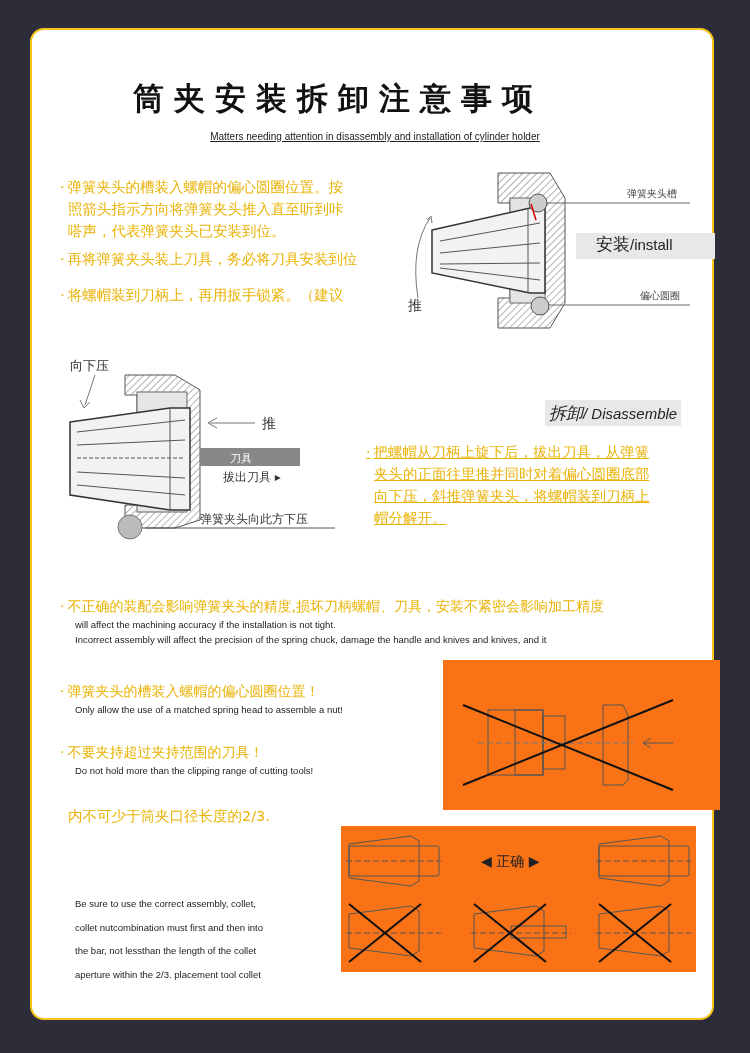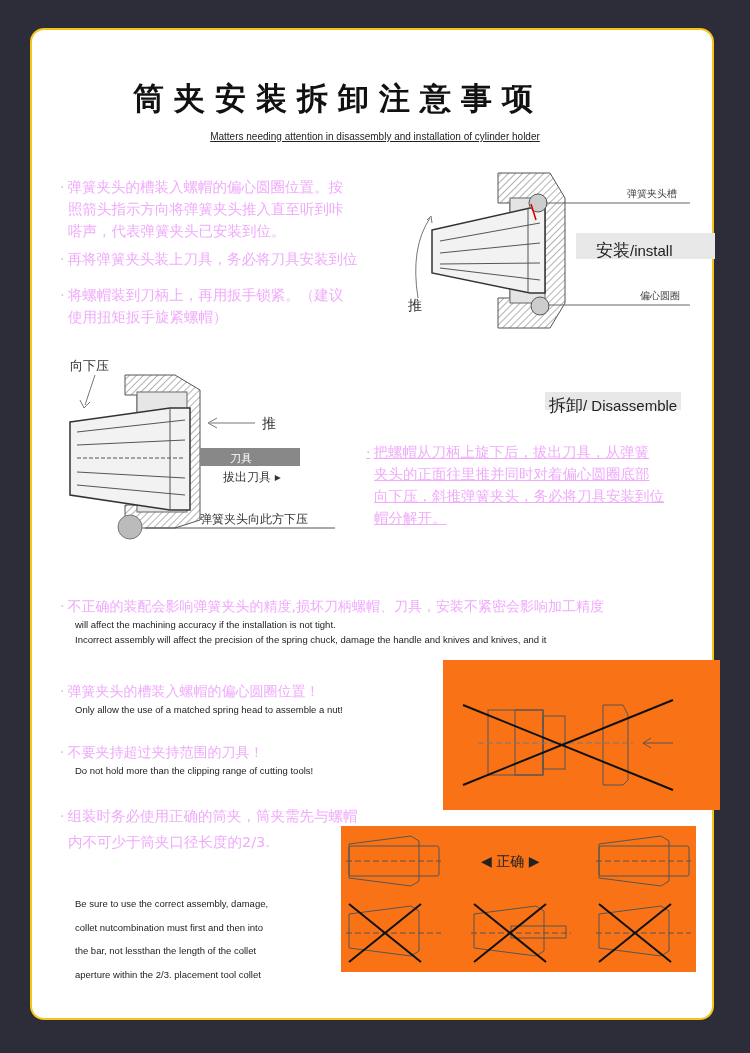--- a/index.html
+++ b/index.html
@@ -1,21 +1,21 @@
 <!DOCTYPE html>
 <html><head>
 <meta charset="utf-8">
 <style>
   html,body{margin:0;padding:0;}
   body{width:750px;height:1053px;background:#2d2d3a;position:relative;overflow:hidden;font-family:"DejaVu Sans",sans-serif;color:#111;}
   .card{position:absolute;left:30px;top:28px;width:684px;height:992px;background:#fff;border:2px solid #f5c518;border-radius:14px;box-sizing:border-box;}
   .abs{position:absolute;}
   .title{left:0;width:676px;top:78px;text-align:center;font-size:31px;font-weight:bold;letter-spacing:10px;}
   .subtitle{left:0;width:750px;top:131px;text-align:center;font-size:10px;font-family:"Liberation Sans",sans-serif;color:#222;text-decoration:underline;}
-  .zh{font-size:14.5px;line-height:22px;color:#f0abfc;}
+  .zh{font-size:14.5px;line-height:22px;color:#eab308;}
   .en{font-family:"Liberation Sans",sans-serif;font-size:9.5px;color:#222;line-height:15px;}
   .bullet::before{content:"·";margin-right:3px;}
   .diagram{position:absolute;}
   .label-box{position:absolute;background:#e8e8e8;font-size:17px;color:#222;padding:0 4px;white-space:nowrap;}
   .label-box .latin{font-family:"Liberation Sans",sans-serif;font-size:15px;}
   .grey-panel{position:absolute;background:#f97316;}
   svg text{font-family:"DejaVu Serif",serif;}
 </style>
 </head>
 <body>
@@ -26,21 +26,20 @@
 <div class="abs subtitle">Matters needing attention in disassembly and installation of cylinder holder</div>
 
 <div class="abs zh" style="left:60px;top:176px;width:330px;">
   <div class="bullet">弹簧夹头的槽装入螺帽的偏心圆圈位置。按</div>
   <div style="padding-left:8px">照箭头指示方向将弹簧夹头推入直至听到咔</div>
   <div style="padding-left:8px">嗒声，代表弹簧夹头已安装到位。</div>
 </div>
 <div class="abs zh bullet" style="left:60px;top:248px;width:340px;">再将弹簧夹头装上刀具，务必将刀具安装到位</div>
 <div class="abs zh" style="left:60px;top:284px;width:330px;font-family:Liberation Serif, serif;">
   <div class="bullet">将螺帽装到刀柄上，再用扳手锁紧。（建议</div>
-  <div style="padding-left:8px">使用扭矩扳手旋紧螺帽）</div>
 </div>
 
 <svg class="diagram" style="left:400px;top:168px" width="300" height="165">
   <defs>
     <pattern id="hatch" width="5" height="5" patternUnits="userSpaceOnUse" patternTransform="rotate(45)">
       <line x1="0" y1="0" x2="0" y2="5" stroke="#888" stroke-width="1.3"></line>
     </pattern>
   </defs>
 
   <path d="M98 5 L150 5 L165 30 L165 135 L150 160 L98 160 L98 130 L110 130 L110 35 L98 35 Z" fill="url(#hatch)" stroke="#555"></path>
@@ -58,21 +57,21 @@
 
   <line x1="146" y1="35" x2="290" y2="35" stroke="#666"></line>
   <line x1="148" y1="137" x2="290" y2="137" stroke="#666"></line>
   <text x="227" y="29" font-size="10" fill="#444">弹簧夹头槽</text>
   <text x="240" y="131" font-size="10" fill="#444">偏心圆圈</text>
 
   <path d="M18 130 Q10 80 30 50" fill="none" stroke="#777"></path>
   <path d="M27 52 L31 48 L32 55" fill="none" stroke="#777"></path>
   <text x="8" y="142" font-size="14" fill="#333">推</text>
 </svg>
-<div class="label-box" style="left:576px;top:233px;height:26px;line-height:34px;width:115px;padding-left:20px;">
+<div class="label-box" style="left:576px;top:233px;height:26px;line-height:22px;width:115px;padding-left:20px;">
   <span>安装</span><span class="latin">/install</span>
 </div>
 
 <svg class="diagram" style="left:55px;top:350px" width="290" height="195">
   <defs>
     <pattern id="hatch2" width="5" height="5" patternUnits="userSpaceOnUse" patternTransform="rotate(45)">
       <line x1="0" y1="0" x2="0" y2="5" stroke="#888" stroke-width="1.3"></line>
     </pattern>
   </defs>
   <text x="15" y="20" font-size="13" fill="#333">向下压</text>
@@ -96,28 +95,28 @@
 
   <line x1="155" y1="73" x2="200" y2="73" stroke="#777"></line>
   <path d="M162 68 L153 73 L162 78" fill="none" stroke="#777"></path>
   <text x="207" y="78" font-size="14" fill="#333">推</text>
 
   <circle cx="75" cy="177" r="12" fill="#bbb" stroke="#777"></circle>
   <line x1="90" y1="178" x2="280" y2="178" stroke="#555"></line>
   <text x="145" y="173" font-size="12" fill="#333">弹簧夹头向此方下压</text>
 </svg>
 
-<div class="label-box" style="left:545px;top:392px;height:18px;line-height:26px;">
+<div class="label-box" style="left:545px;top:400px;height:26px;line-height:26px;font-style:italic;">
   <span>拆卸</span><span class="latin">/ Disassemble</span>
 </div>
 
 <div class="abs zh" style="left:366px;top:441px;width:330px;text-decoration:underline;">
   <div class="bullet">把螺帽从刀柄上旋下后，拔出刀具，从弹簧</div>
   <div style="padding-left:8px">夹头的正面往里推并同时对着偏心圆圈底部</div>
-  <div style="padding-left:8px">向下压，斜推弹簧夹头，务必将刀具安装到位</div>
+  <div style="padding-left:8px">向下压，斜推弹簧夹头，将螺帽装到刀柄上</div>
   <div style="padding-left:8px">帽分解开。</div>
 </div>
 
 <div class="abs" style="left:60px;top:595px;width:650px;">
   <div class="zh bullet" style="font-size:14px">不正确的装配会影响弹簧夹头的精度,损坏刀柄螺帽、刀具，安装不紧密会影响加工精度</div>
   <div class="en" style="padding-left:15px">will affect the machining accuracy if the installation is not tight.</div>
   <div class="en" style="padding-left:15px">Incorrect assembly will affect the precision of the spring chuck, damage the handle and knives and knives, and it</div>
 </div>
 
 <div class="abs" style="left:60px;top:680px;width:380px;">
@@ -138,25 +137,24 @@
     <path d="M160 45 L180 45 L185 55 L185 120 L180 125 L160 125 Z" fill="none" stroke="#555"></path>
     <line x1="35" y1="83" x2="190" y2="83" stroke="#777" stroke-dasharray="6,3"></line>
     <line x1="200" y1="83" x2="230" y2="83" stroke="#555"></line>
     <path d="M208 78 L200 83 L208 88" fill="none" stroke="#555"></path>
     <line x1="20" y1="45" x2="230" y2="130" stroke="#111" stroke-width="2"></line>
     <line x1="20" y1="125" x2="230" y2="40" stroke="#111" stroke-width="2"></line>
   </svg>
 </div>
 
 <div class="abs zh" style="left:60px;top:803px;width:360px;font-size:14.5px;line-height:26px;">
-  <div class="bullet">组装时务必使用正确的筒夹，筒夹需先与螺帽</div>
   <div style="padding-left:8px">内不可少于筒夹口径长度的2/3.</div>
 </div>
 <div class="abs en" style="left:75px;top:892px;width:270px;font-size:9.5px;line-height:23.5px;">
-  <div>Be sure to use the correct assembly, damage,</div>
+  <div>Be sure to use the correct assembly, collet,</div>
   <div>collet nutcombination must first and then into</div>
   <div>the bar, not lessthan the length of the collet</div>
   <div>aperture within the 2/3. placement tool collet</div>
 </div>
 
 <div class="grey-panel" style="left:341px;top:826px;width:355px;height:146px;">
   <svg width="355" height="146">
     <g stroke="#555" fill="none">
       <path d="M8 18 L70 10 L78 15 L78 55 L70 60 L8 52 Z"></path>
       <rect x="8" y="20" width="90" height="30" rx="2"></rect>

